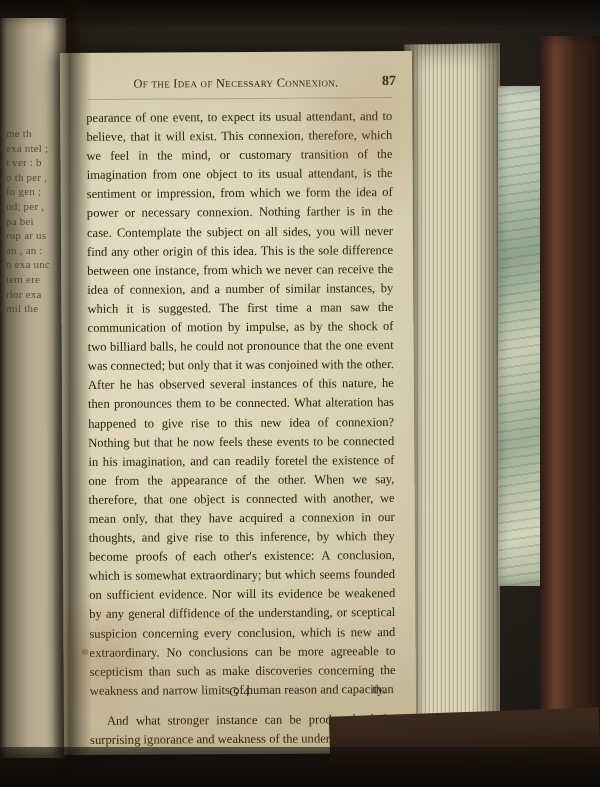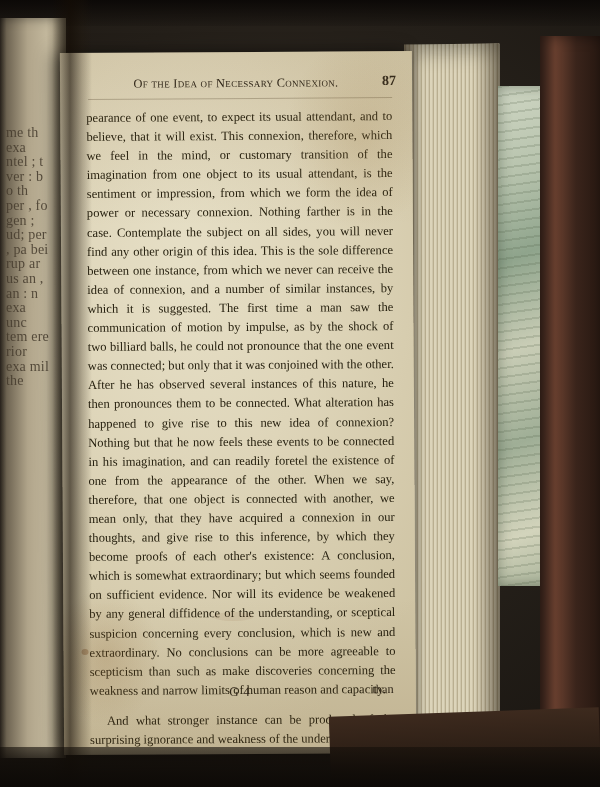--- a/index.html
+++ b/index.html
@@ -29,21 +29,21 @@
     position: absolute;
     left: 0; top: 18px;
     width: 66px; height: 740px;
     background: linear-gradient(90deg, #2a241d 0%, #6d6351 10%, #b0a48a 42%, #c2b79c 70%, #9e9379 100%);
     box-shadow: inset -6px 0 12px rgba(0,0,0,0.45);
   }
   .left-page .ltext {
     position: absolute;
     left: 6px; top: 108px;
     width: 44px;
-    font-size: 14px;
+    font-size: 11px;
     line-height: 14.6px;
     color: #443a2c;
     opacity: 0.85;
     letter-spacing: 0.2px;
     overflow: hidden;
     height: 560px;
   }
 
   
   .gutter {

